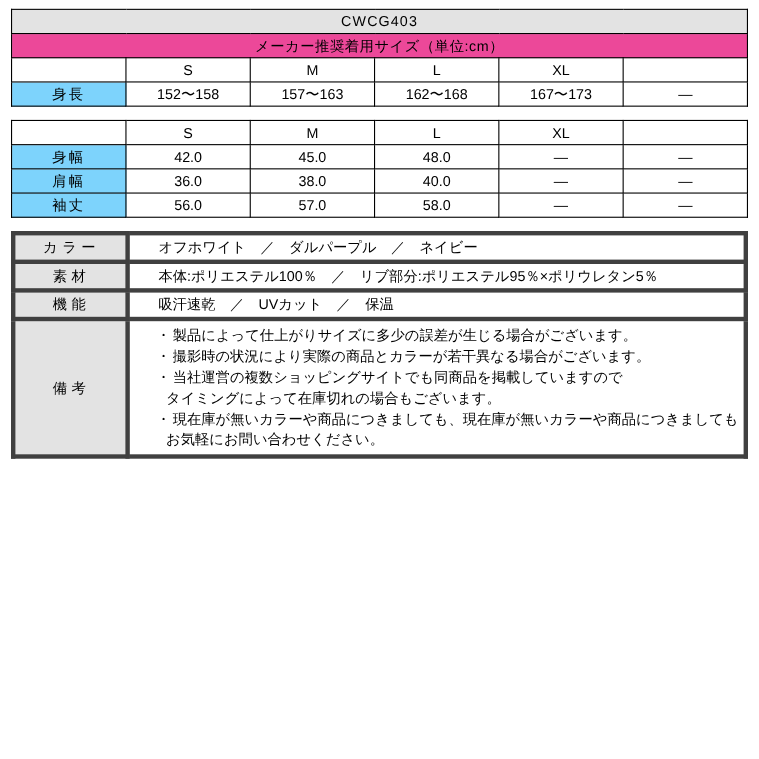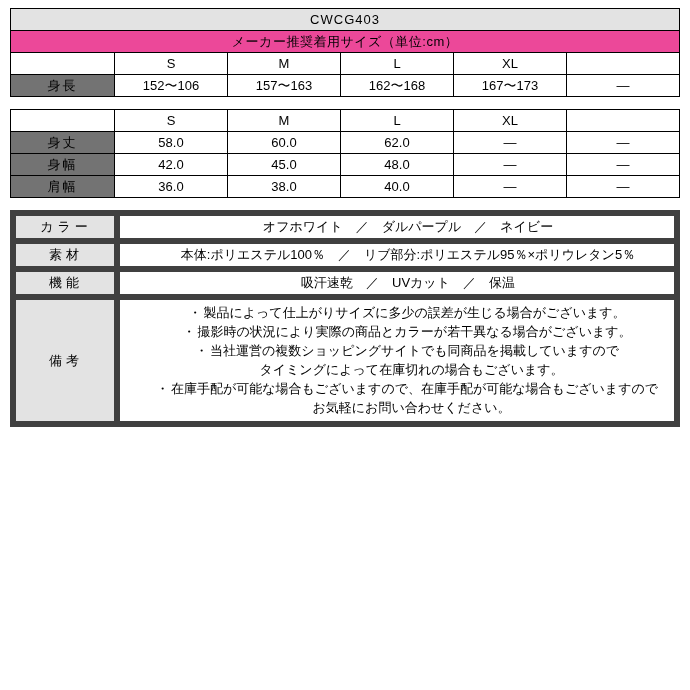--- a/index.html
+++ b/index.html
@@ -36,21 +36,21 @@
     padding: 1px 2px;
     height: 19px;
     line-height: 17px;
   }
   .hdr-title {
     background: #ec4899;
     font-size: 14px;
     letter-spacing: 0.5px;
   }
   .rowhdr {
-    background: #737373;
+    background: #7dd3fc;
     font-size: 13px;
     letter-spacing: 2px;
   }
   .colhdr {
     background: #ffffff;
     font-weight: bold;
     font-size: 13px;
   }
   .code-cell {
     background: #e3e3e3;
@@ -64,34 +64,34 @@
   col.c-size  { width: 113px; }
 
   
   table.info {
     border-collapse: collapse;
     width: 670px;
     table-layout: fixed;
     margin-top: 6px;
   }
   table.info td {
-    border: 6px solid #404040;
+    border: 4px solid #404040;
     font-size: 13px;
     padding: 2px 4px;
     vertical-align: middle;
   }
   table.info td.lbl {
     background: #e3e3e3;
     text-align: center;
     letter-spacing: 4px;
     width: 104px;
     padding-left: 6px;
   }
   table.info td.val {
-    text-align: center;
+    text-align: left;
     padding-left: 26px;
   }
   table.info td.val.remarks {
     padding-left: 24px;
     padding-top: 3px;
     padding-bottom: 4px;
     margin-left: 44px;
   }
   .remark-line {
     display: block;
@@ -127,21 +127,21 @@
       <tr>
         <td class="colhdr"></td>
         <td class="colhdr">S</td>
         <td class="colhdr">M</td>
         <td class="colhdr">L</td>
         <td class="colhdr">XL</td>
         <td class="colhdr"></td>
       </tr>
       <tr>
         <td class="rowhdr">身長</td>
-        <td>152〜106</td>
+        <td>152〜158</td>
         <td>157〜163</td>
         <td>162〜168</td>
         <td>167〜173</td>
         <td>―</td>
       </tr>
     </tbody>
   </table>
 
   <table class="spec">
     <colgroup>
@@ -155,40 +155,40 @@
     <tbody>
       <tr>
         <td class="colhdr"></td>
         <td class="colhdr">S</td>
         <td class="colhdr">M</td>
         <td class="colhdr">L</td>
         <td class="colhdr">XL</td>
         <td class="colhdr"></td>
       </tr>
       <tr>
-        <td class="rowhdr">身丈</td>
-        <td>58.0</td>
-        <td>60.0</td>
-        <td>62.0</td>
-        <td>―</td>
-        <td>―</td>
-      </tr>
-      <tr>
         <td class="rowhdr">身幅</td>
         <td>42.0</td>
         <td>45.0</td>
         <td>48.0</td>
         <td>―</td>
         <td>―</td>
       </tr>
       <tr>
         <td class="rowhdr">肩幅</td>
         <td>36.0</td>
         <td>38.0</td>
         <td>40.0</td>
+        <td>―</td>
+        <td>―</td>
+      </tr>
+      <tr>
+        <td class="rowhdr">袖丈</td>
+        <td>56.0</td>
+        <td>57.0</td>
+        <td>58.0</td>
         <td>―</td>
         <td>―</td>
       </tr>
     </tbody>
   </table>
 
   <table class="info">
     <colgroup>
       <col style="width:104px">
         <col>
@@ -206,20 +206,20 @@
         <td class="lbl">機能</td>
         <td class="val">吸汗速乾　／　UVカット　／　保温</td>
       </tr>
       <tr>
         <td class="lbl">備考</td>
         <td class="val remarks">
           <span class="remark-line"><span class="bullet">・</span><span>製品によって仕上がりサイズに多少の誤差が生じる場合がございます。</span></span>
           <span class="remark-line"><span class="bullet">・</span><span>撮影時の状況により実際の商品とカラーが若干異なる場合がございます。</span></span>
           <span class="remark-line"><span class="bullet">・</span><span>当社運営の複数ショッピングサイトでも同商品を掲載していますので</span></span>
           <span class="remark-line cont"><span>タイミングによって在庫切れの場合もございます。</span></span>
-          <span class="remark-line"><span class="bullet">・</span><span>在庫手配が可能な場合もございますので、在庫手配が可能な場合もございますので</span></span>
+          <span class="remark-line"><span class="bullet">・</span><span>現在庫が無いカラーや商品につきましても、現在庫が無いカラーや商品につきましても</span></span>
           <span class="remark-line cont"><span>お気軽にお問い合わせください。</span></span>
         </td>
       </tr>
     </tbody>
   </table>
 
 </div>
 
 </body></html>

